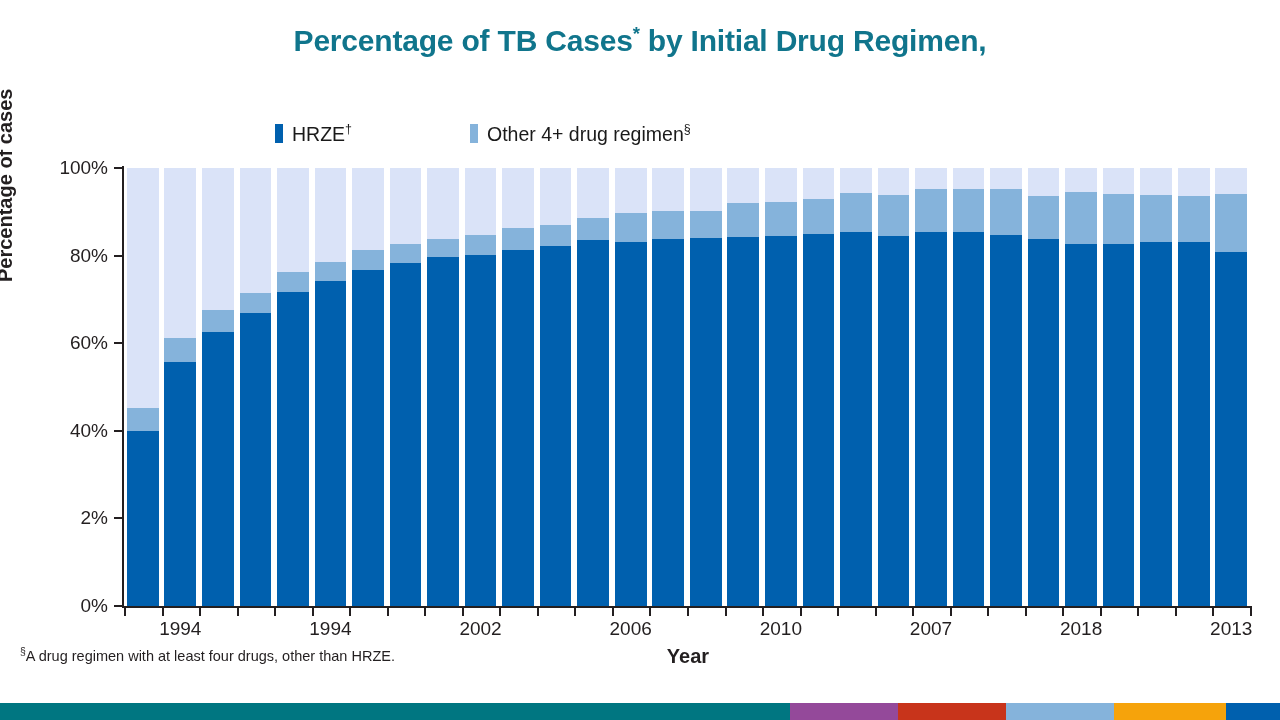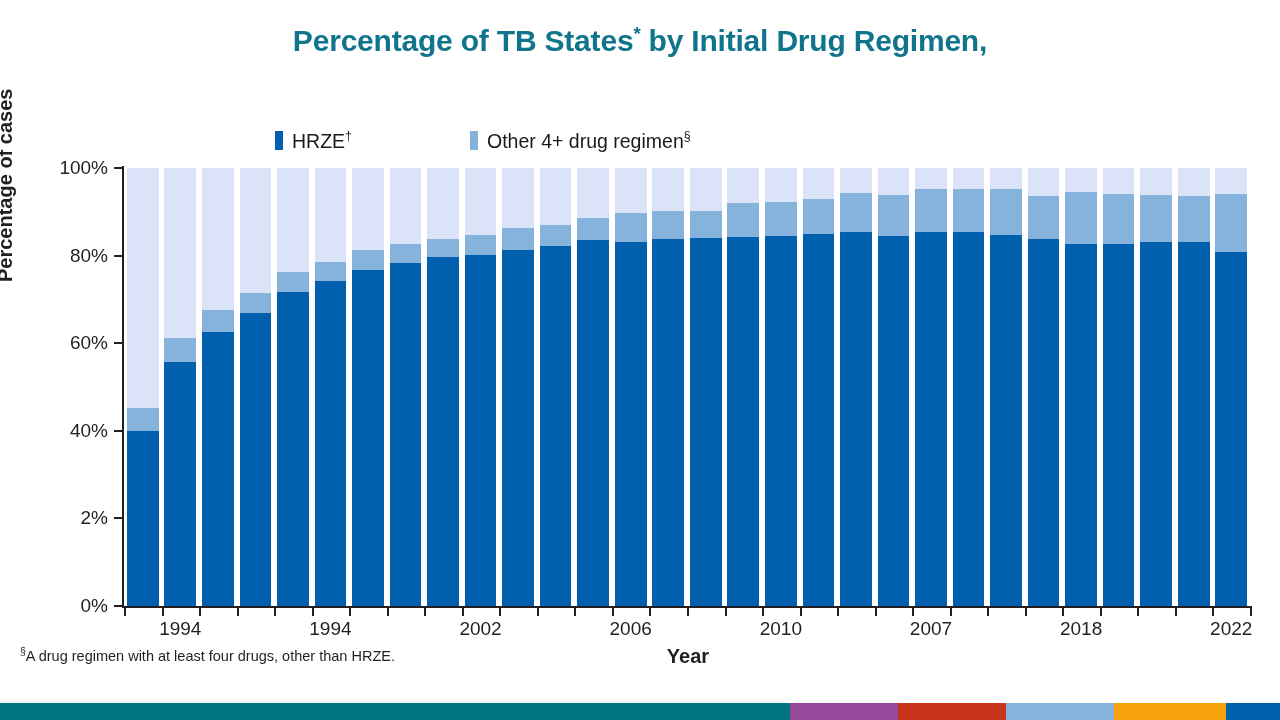--- a/index.html
+++ b/index.html
@@ -22,21 +22,21 @@
     font-weight: bold;
     line-height: 1.28;
     letter-spacing: -0.2px;
   }
   #chart-title .line { display: block; }
   #chart-title sup { font-size: 0.62em; vertical-align: super; }
 
   
   #legend {
     position: absolute;
-    top: 129px; left: 265px; width: 860px;
+    top: 122px; left: 265px; width: 860px;
     height: 26px;
   }
   .legend-item {
     position: absolute;
     display: flex;
     align-items: center;
     font-size: 19.5px;
     color: #1a1a1a;
     white-space: nowrap;
   }
@@ -143,21 +143,21 @@
     left: 0; bottom: 0;
     width: 1280px; height: 17px;
     display: flex;
   }
   #color-strip span { height: 100%; }
 </style>
 </head>
 <body>
 
 <div id="chart-title">
-  <span class="line"><span>Percentage of TB States</span><sup>*</sup><span> by Initial Drug Regimen,</span></span>
+  <span class="line"><span>Percentage of TB Cases</span><sup>*</sup><span> by Initial Drug Regimen,</span></span>
 </div>
 
 <div id="legend">
     <div class="legend-item">
       <span class="legend-swatch" style="background: rgb(0, 96, 174);"></span>
       <span class="legend-label">HRZE<sup>†</sup></span>
     </div>
     <div class="legend-item">
       <span class="legend-swatch" style="background: rgb(133, 179, 219);"></span>
       <span class="legend-label">Other 4+ drug regimen<sup>§</sup></span>
@@ -211,21 +211,21 @@
     <div class="x-tick-label" style="left: 930.967px;">2007</div>
     <div class="x-tick-mark" style="left: 949.733px;"></div>
     <div class="x-tick-mark" style="left: 987.267px;"></div>
     <div class="x-tick-mark" style="left: 1024.8px;"></div>
     <div class="x-tick-mark" style="left: 1062.33px;"></div>
     <div class="x-tick-label" style="left: 1081.1px;">2018</div>
     <div class="x-tick-mark" style="left: 1099.87px;"></div>
     <div class="x-tick-mark" style="left: 1137.4px;"></div>
     <div class="x-tick-mark" style="left: 1174.93px;"></div>
     <div class="x-tick-mark" style="left: 1212.47px;"></div>
-    <div class="x-tick-label" style="left: 1231.23px;">2022</div>
+    <div class="x-tick-label" style="left: 1231.23px;">2013</div>
     <div class="x-tick-mark" style="left: 1250px;"></div>
   </div>
 <div id="plot-area">
     <div class="bar-col" title="1993" style="left: 2.90883px; width: 31.7157px;">
       <div class="seg" style="background: rgb(0, 96, 174); bottom: 0px; height: 174.762px;"></div>
       <div class="seg" style="background: rgb(133, 179, 219); bottom: 174.762px; height: 23.214px;"></div>
       <div class="seg" style="background: rgb(218, 227, 248); bottom: 197.976px; height: 240.024px;"></div>
     </div>
     <div class="bar-col" title="1994" style="left: 40.4422px; width: 31.7157px;">
       <div class="seg" style="background: rgb(0, 96, 174); bottom: 0px; height: 243.528px;"></div>

